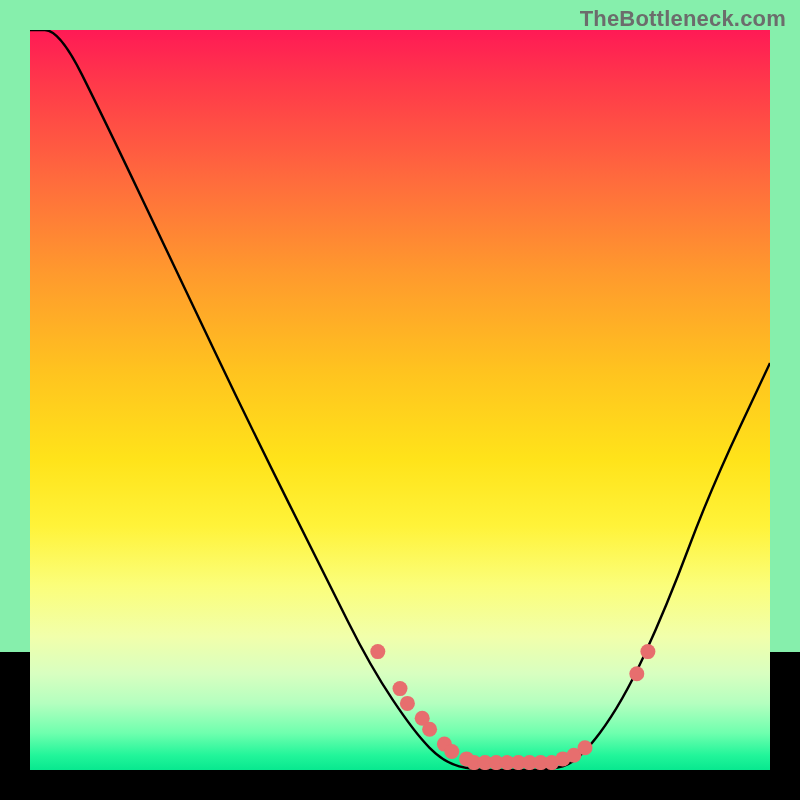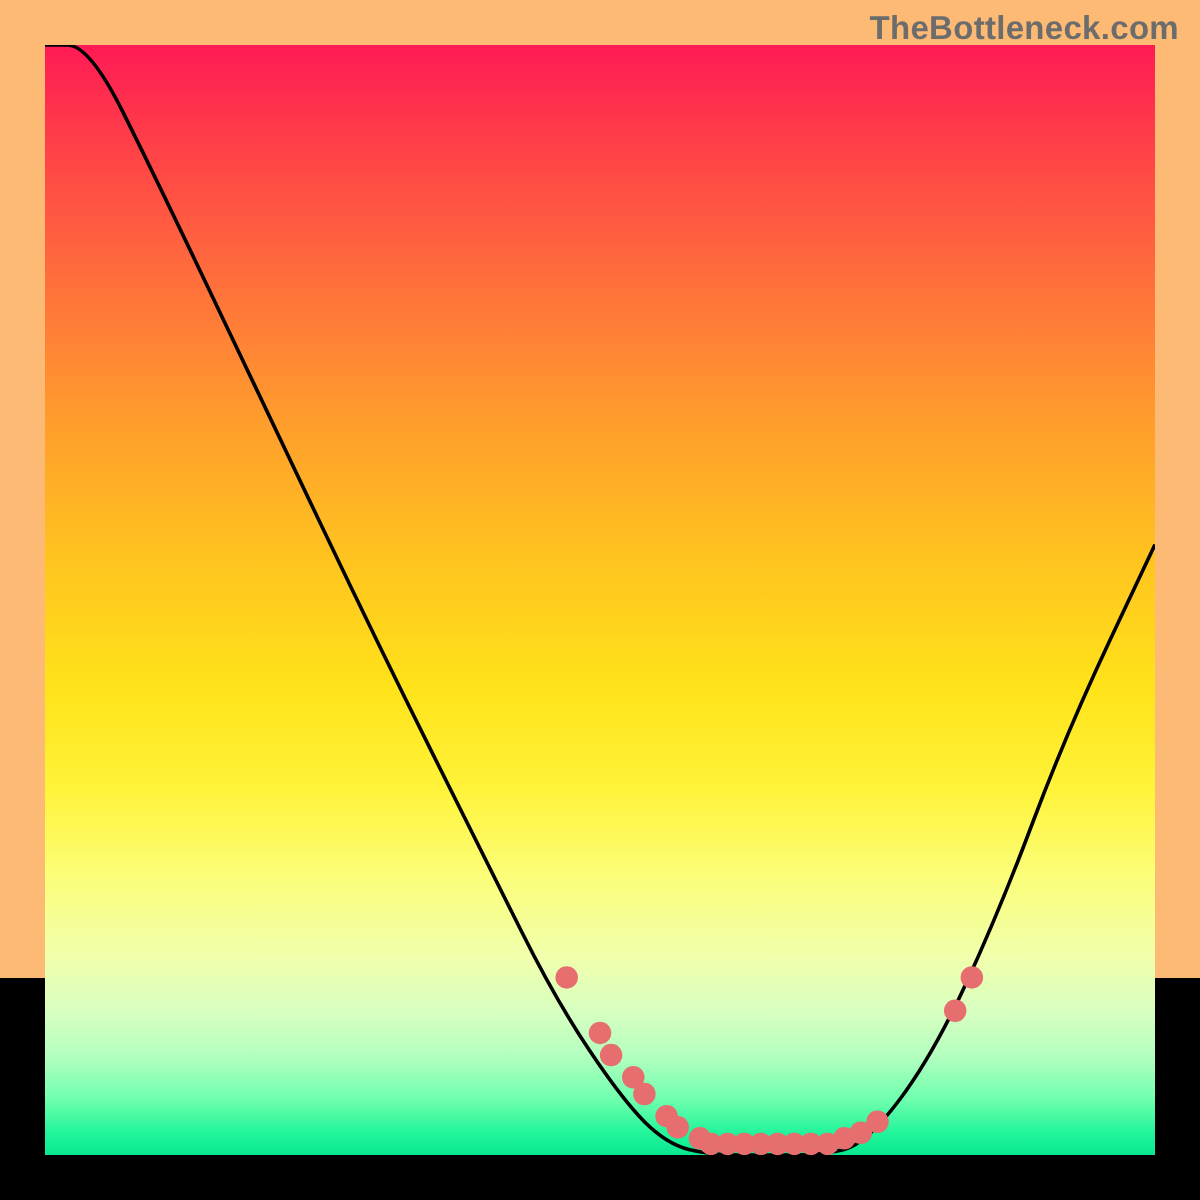--- a/index.html
+++ b/index.html
@@ -1,21 +1,21 @@
 <!DOCTYPE html>
 <html><head>
 <meta charset="utf-8">
 <style>
   * { margin: 0; padding: 0; box-sizing: border-box; }
   html, body { width: 800px; height: 800px; overflow: hidden; background: #000; }
   .frame {
     position: relative;
     width: 800px;
     height: 652px;
-    background: #fdba74;
+    background: #86efac;
   }
   .attribution {
     position: absolute;
     top: 6px;
     right: 14px;
     font-family: Arial, Helvetica, sans-serif;
     font-size: 22px;
     font-weight: bold;
     color: #6c6c6c;
     letter-spacing: 0.2px;

